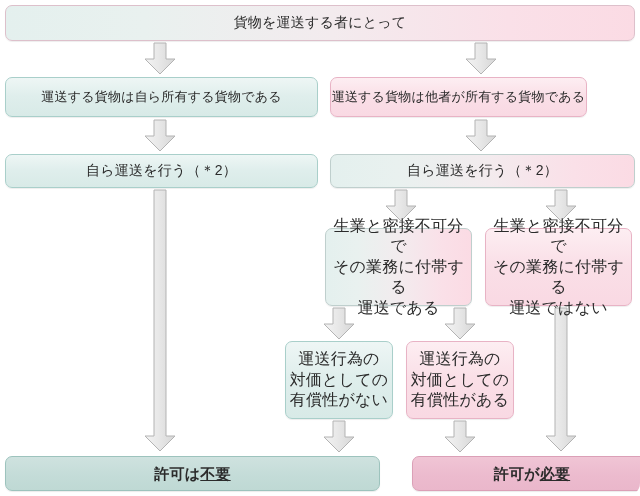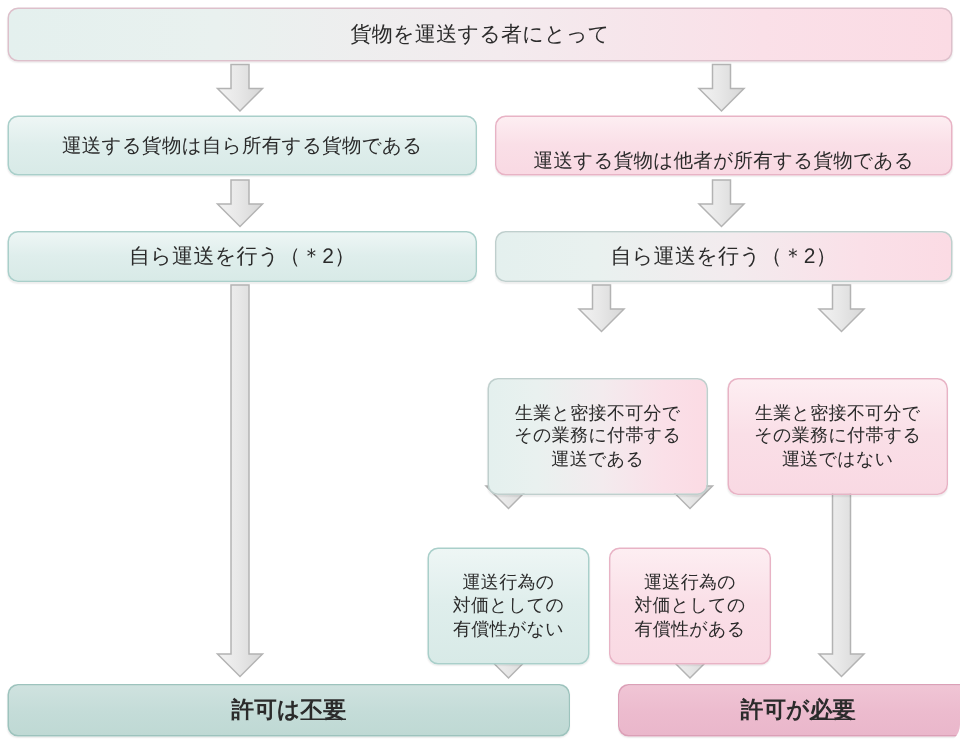--- a/index.html
+++ b/index.html
@@ -70,21 +70,21 @@
   }
   .fill-pink-strong {
     background: linear-gradient(to bottom, #f0c5d5 0%, #ecbbce 55%, #eab7cb 100%);
     border: 1px solid #dba0b7;
     box-shadow: 0 1px 1px rgba(0,0,0,0.08);
   }
 
   
   .t-lg  { font-size: 14px; }
   .t-md  { font-size: 13px; }
-  .t-sm  { font-size: 12px; margin-top: 24px; }
+  .t-sm  { font-size: 16px; }
   .t-res { font-size: 15px; font-weight: bold; }
 
   .u { text-decoration: underline; }
 
   
   .arrow {
     position: absolute;
     pointer-events: none;
   }
   .arrow svg { display: block; width: 100%; height: 100%; }
@@ -181,21 +181,21 @@
   </div>
 
   <div class="box fill-grad t-lg" style="left:5px; top:5px; width:630px; height:36px;">
     <span class="txt">貨物を運送する者にとって</span>
   </div>
 
   <div class="box fill-teal t-md" style="left:5px; top:77px; width:313px; height:40px;">
     <span class="txt">運送する貨物は自ら所有する貨物である</span>
   </div>
 
-  <div class="box fill-pink t-md" style="left:330px; top:77px; width:305px; height:40px;align-items:flex-end;">
+  <div class="box fill-pink t-md" style="left:330px; top:77px; width:257px; height:40px;">
     <span class="txt">運送する貨物は他者が所有する貨物である</span>
   </div>
 
   <div class="box fill-teal t-lg" style="left:5px; top:154px; width:313px; height:34px;">
     <span class="txt">自ら運送を行う（＊2）</span>
   </div>
 
   <div class="box fill-grad fill-grad-bord-teal t-lg" style="left:330px; top:154px; width:305px; height:34px;">
     <span class="txt">自ら運送を行う（＊2）</span>
   </div>

